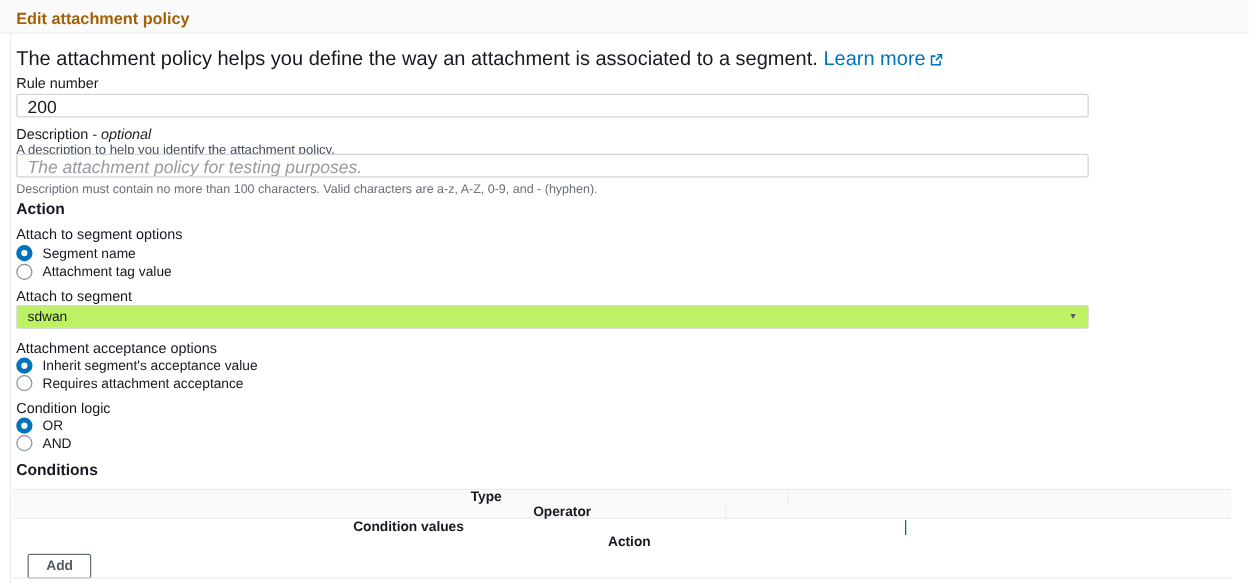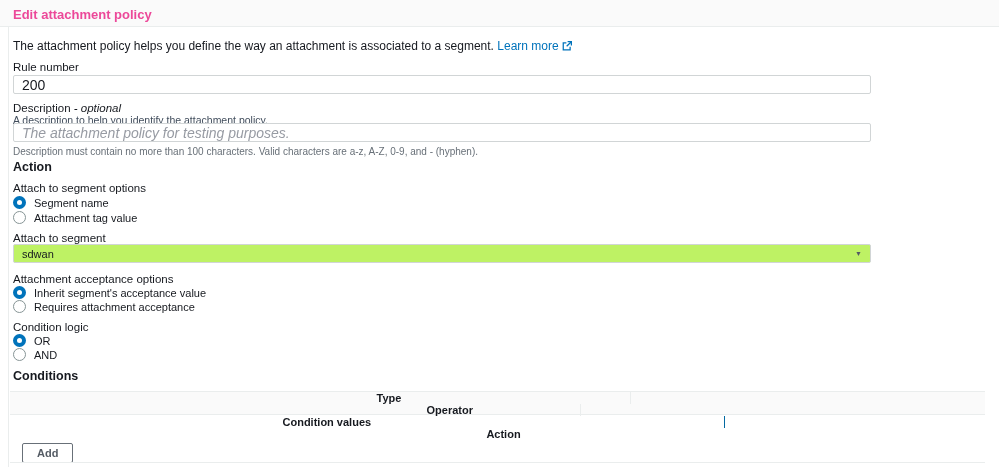--- a/index.html
+++ b/index.html
@@ -2,23 +2,23 @@
 <html><head>
 <meta charset="utf-8">
 <style>
   * { box-sizing: border-box; margin: 0; padding: 0; }
   html, body { width: 999px; height: 467px; background: #ffffff; }
   body { font-family: "Liberation Sans", sans-serif; color: #16191f; }
   .page { position: relative; width: 999px; height: 467px; overflow: hidden; background: #fff; }
   .panel-left-border { position: absolute; left: 8px; top: 0; width: 1px; height: 467px; background: #eaeded; }
 
   .header-band { position: absolute; left: 0; top: 0; width: 999px; height: 27px; background: #fafafa; border-bottom: 1px solid #eaeded; }
-  .page-title { position: absolute; left: 13px; top: 7px; font-size: 13px; font-weight: bold; color: #ec4899; }
+  .page-title { position: absolute; left: 13px; top: 7px; font-size: 13px; font-weight: bold; color: #a16207; }
 
-  .intro { position: absolute; left: 13px; top: 39px; font-size: 12px; color: #16191f; }
+  .intro { position: absolute; left: 13px; top: 39px; font-size: 16px; color: #16191f; }
   .link { color: #0073bb; text-decoration: none; cursor: pointer; }
   .ext-icon { display: inline-block; vertical-align: -1px; margin-left: 3px; }
 
   .field-label { position: absolute; left: 13px; font-size: 11.5px; color: #16191f; }
   .optional { font-style: italic; }
   .bold-label { font-weight: normal; }
   .help-text { position: absolute; left: 13px; font-size: 10.5px; color: #414d5c; }
   .constraint-text { position: absolute; left: 13px; font-size: 10px; color: #687078; }
 
   .text-input { position: absolute; left: 13px; width: 858px; height: 19px; border: 1px solid #d1d5d6; border-radius: 2px; font-family: "Liberation Sans", sans-serif; font-size: 14px; color: #16191f; padding: 0 8px; background: #fff; outline: none; }

